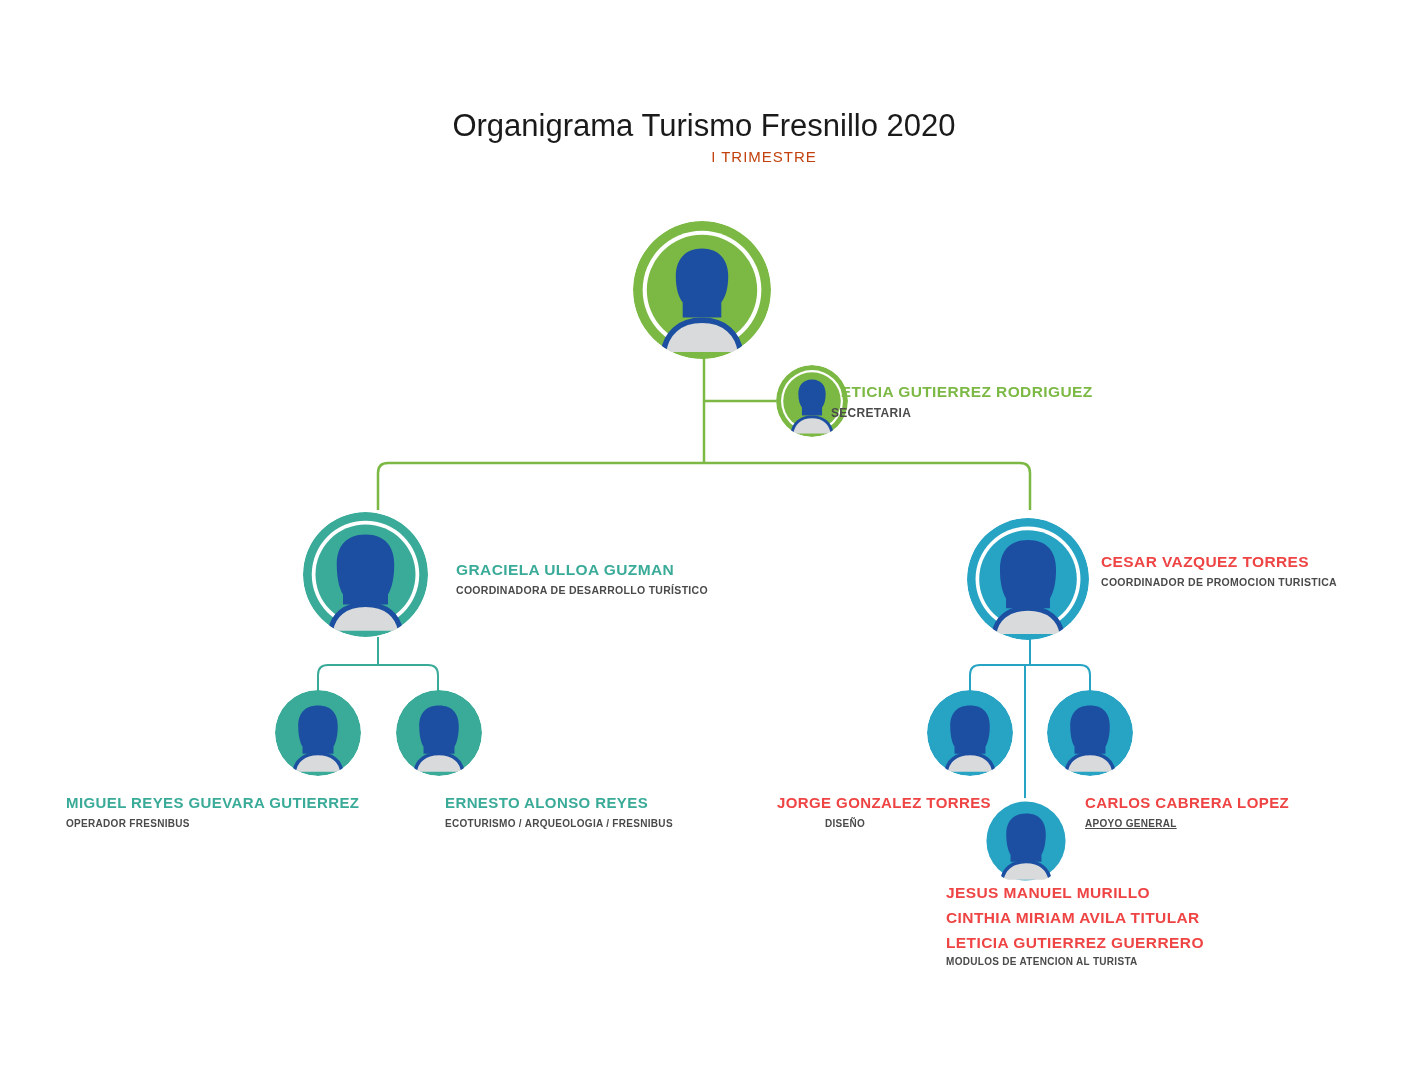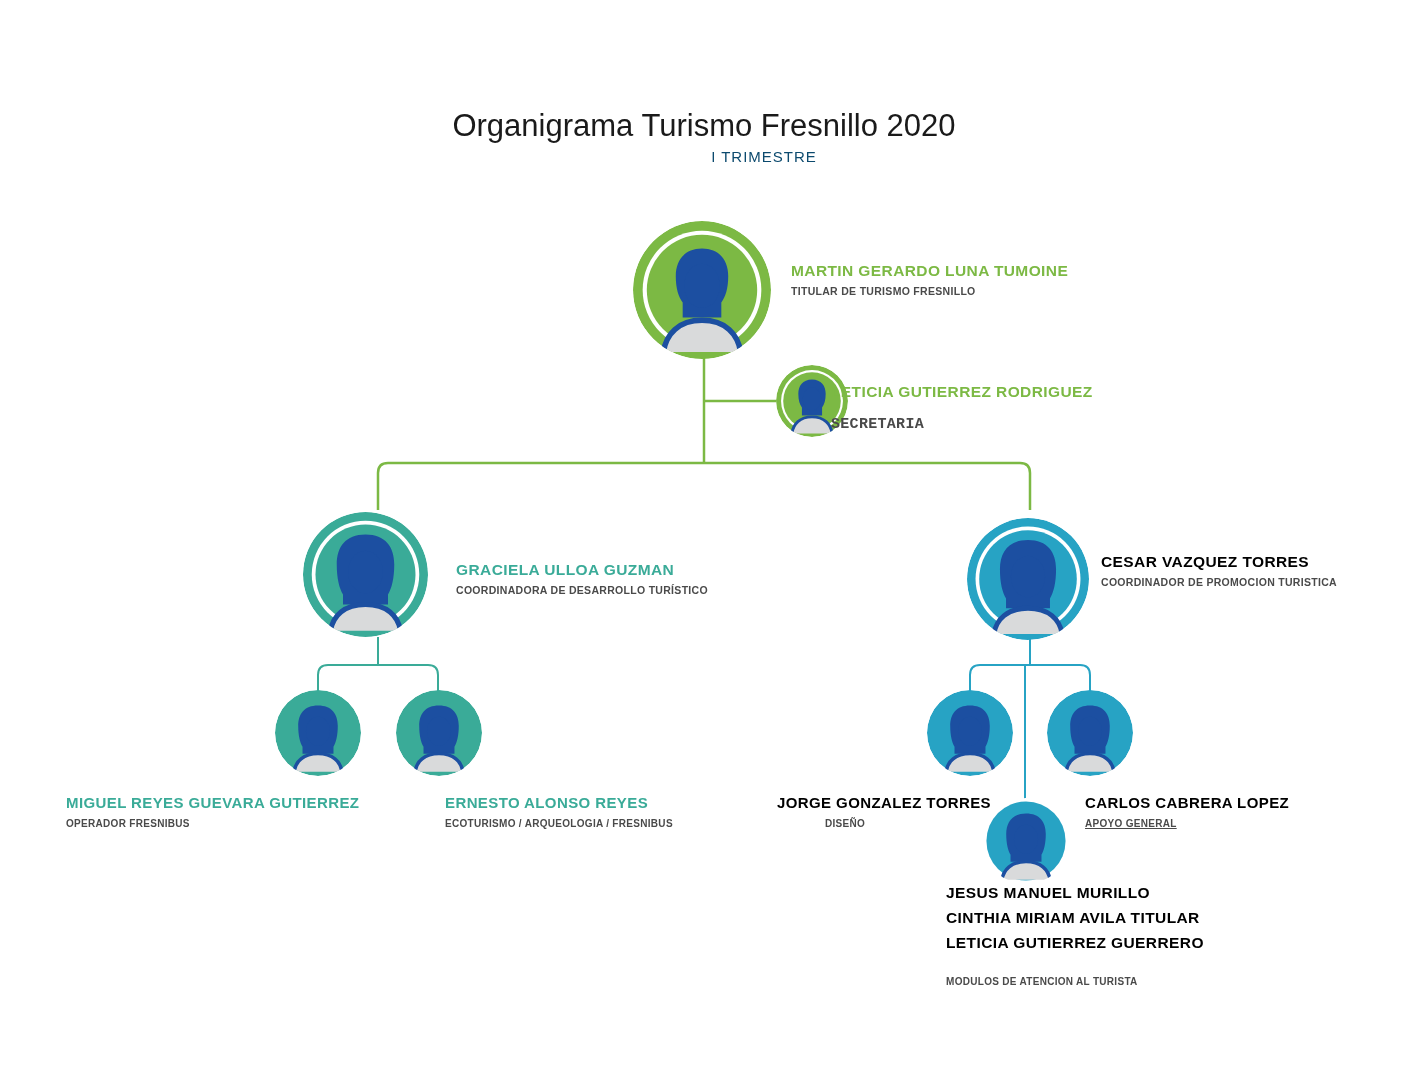--- a/index.html
+++ b/index.html
@@ -28,21 +28,21 @@
     font-size: 31px;
     color: #1a1a1a;
     font-family: "Liberation Sans", sans-serif;
     letter-spacing: 0px;
   }
   #subtitle {
     left: 0; right: 0;
     top: 148px;
     text-align: center;
     font-size: 15px;
-    color: #0c4a6e;
+    color: #c2410c;
     letter-spacing: 1px;
     padding-left: 120px;
   }
 
   
   #lines {
     position: absolute;
     left: 0; top: 0;
     width: 1408px; height: 1088px;
     pointer-events: none;
@@ -67,21 +67,21 @@
   }
   .label-role {
     font-family: "Liberation Sans", sans-serif;
     font-weight: bold;
     color: #4a4a4a;
     letter-spacing: 0.3px;
     white-space: nowrap;
   }
   .green { color: #7cb944; }
   .teal  { color: #3aab98; }
-  .blue  { color: #000000; }
+  .blue  { color: #ef4444; }
 </style>
 </head>
 <body>
 
 <div id="canvas">
 
   <div class="abs" id="title">Organigrama Turismo Fresnillo 2020</div>
   <div class="abs" id="subtitle">I TRIMESTRE</div>
 
   <svg id="lines" viewBox="0 0 1408 1088">
@@ -110,43 +110,39 @@
         <g>
           <path d="M50 20 C37 20 31 29 31 40 C31 49 33 55 36 59 L36 70 L64 70 L64 59 C67 55 69 49 69 40 C69 29 63 20 50 20 Z" fill="#1c4fa1"></path>
           <ellipse cx="50" cy="47" rx="13" ry="16" fill="#1c4fa1"></ellipse>
           <path d="M50 72 C33 72 24 82 22 95 L78 95 C76 82 67 72 50 72 Z" fill="#d9dadb"></path>
           <path d="M50 72 C44 72 40 74 38 77 L38 95 L62 95 L62 77 C60 74 56 72 50 72 Z" fill="#d9dadb"></path>
           <path d="M22 95 C24 82 33 72 50 72 C67 72 76 82 78 95" fill="none" stroke="#1c4fa1" stroke-width="4"></path>
         </g>
       </svg>
     </div>
   </div>
-  <div class="abs" style="left:791px; top:262px;">
-    <div class="label-name green" style="font-size:15.5px;">MARTIN GERARDO LUNA TUMOINE</div>
-    <div class="label-role" style="font-size:10.5px; margin-top:5px;">TITULAR DE TURISMO FRESNILLO</div>
-  </div>
 
   <div class="node" style="left:776px; top:365px;">
     <div class="avatar" style="width:72px; height:72px;">
       <svg viewBox="0 0 100 100">
         <circle cx="50" cy="50" r="50" fill="#7cb944"></circle>
         <circle cx="50" cy="50" r="43" fill="#ffffff"></circle>
         <circle cx="50" cy="50" r="40" fill="#7cb944"></circle>
         <g>
           <path d="M50 20 C37 20 31 29 31 40 C31 49 33 55 36 59 L36 70 L64 70 L64 59 C67 55 69 49 69 40 C69 29 63 20 50 20 Z" fill="#1c4fa1"></path>
           <ellipse cx="50" cy="47" rx="13" ry="16" fill="#1c4fa1"></ellipse>
           <path d="M50 72 C33 72 24 82 22 95 L78 95 C76 82 67 72 50 72 Z" fill="#d9dadb"></path>
           <path d="M22 95 C24 82 33 72 50 72 C67 72 76 82 78 95" fill="none" stroke="#1c4fa1" stroke-width="4"></path>
         </g>
       </svg>
     </div>
   </div>
   <div class="abs" style="left:831px; top:383px;">
     <div class="label-name green" style="font-size:15.5px;">LETICIA GUTIERREZ RODRIGUEZ</div>
-    <div class="label-role" style="font-size:15px; margin-top:15px;font-family:Liberation Mono, monospace;">SECRETARIA</div>
+    <div class="label-role" style="font-size:12px; margin-top:5px;">SECRETARIA</div>
   </div>
 
   <div class="node" style="left:303px; top:512px;">
     <div class="avatar" style="width:125px; height:125px;">
       <svg viewBox="0 0 100 100">
         <circle cx="50" cy="50" r="50" fill="#3aab98"></circle>
         <circle cx="50" cy="50" r="43" fill="#ffffff"></circle>
         <circle cx="50" cy="50" r="40" fill="#3aab98"></circle>
         <g>
           <path d="M50 18 C34 18 27 28 27 42 C27 53 29 61 32 66 L32 74 L68 74 L68 66 C71 61 73 53 73 42 C73 28 66 18 50 18 Z" fill="#1c4fa1"></path>
@@ -265,16 +261,16 @@
           <path d="M50 74 C33 74 24 83 22 95 L78 95 C76 83 67 74 50 74 Z" fill="#d9dadb"></path>
           <path d="M22 95 C24 83 33 74 50 74 C67 74 76 83 78 95" fill="none" stroke="#1c4fa1" stroke-width="4"></path>
         </g>
       </svg>
     </div>
   </div>
   <div class="abs" style="left:946px; top:884px;">
     <div class="label-name blue" style="font-size:15.5px;">JESUS MANUEL MURILLO</div>
     <div class="label-name blue" style="font-size:15.5px; margin-top:7px;">CINTHIA MIRIAM AVILA TITULAR</div>
     <div class="label-name blue" style="font-size:15.5px; margin-top:7px;">LETICIA GUTIERREZ GUERRERO</div>
-    <div class="label-role" style="font-size:10px; margin-top:24px;">MODULOS DE ATENCION AL TURISTA</div>
+    <div class="label-role" style="font-size:10px; margin-top:4px;">MODULOS DE ATENCION AL TURISTA</div>
   </div>
 
 </div>
 
 </body></html>

